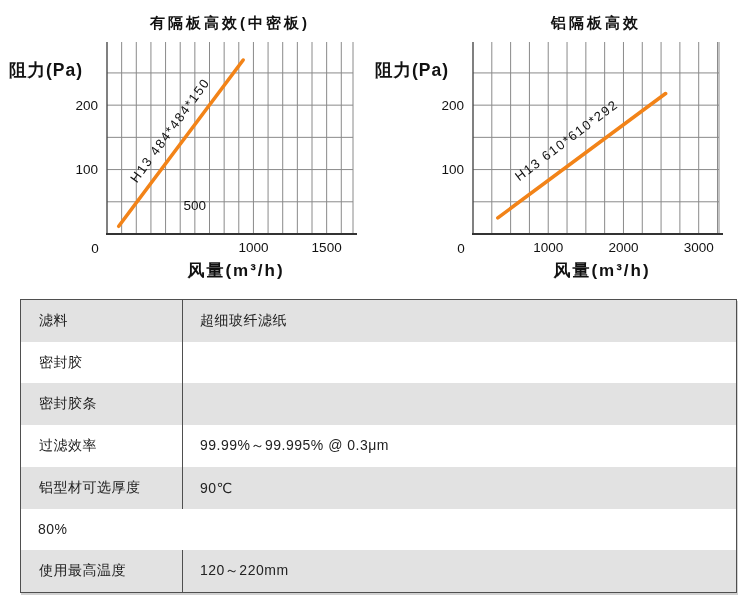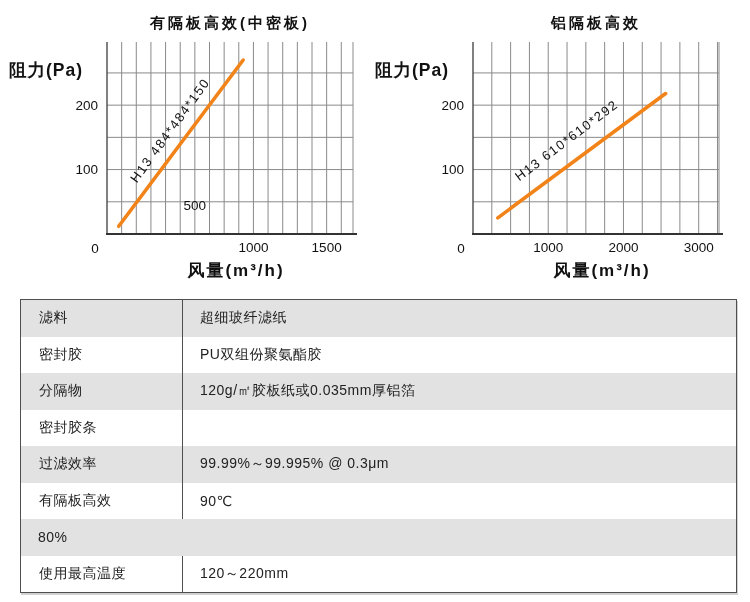--- a/index.html
+++ b/index.html
@@ -103,35 +103,30 @@
       </svg>
   </div>
 
   <div class="spec-table">
     <div class="st-row">
       <div class="st-cell st-label">滤料</div>
       <div class="st-cell st-value">超细玻纤滤纸</div>
     </div>
     <div class="st-row">
       <div class="st-cell st-label">密封胶</div>
-      <div class="st-cell st-value">PU双组份聚氨酯胶</div>
-    </div>
-    <div class="st-row">
-      <div class="st-cell st-label">分隔物</div>
-      <div class="st-cell st-value">120g/㎡胶板纸或0.035mm厚铝箔</div>
     </div>
     <div class="st-row">
       <div class="st-cell st-label">密封胶条</div>
     </div>
     <div class="st-row">
       <div class="st-cell st-label">过滤效率</div>
       <div class="st-cell st-value">99.99%～99.995% @ 0.3μm</div>
     </div>
     <div class="st-row">
-      <div class="st-cell st-label">有隔板高效</div>
+      <div class="st-cell st-label">铝型材可选厚度</div>
       <div class="st-cell st-value">90℃</div>
     </div>
     <div class="st-row">
       <div class="st-cell st-value">80%</div>
     </div>
     <div class="st-row">
       <div class="st-cell st-label">使用最高温度</div>
       <div class="st-cell st-value">120～220mm</div>
     </div>
   </div>

